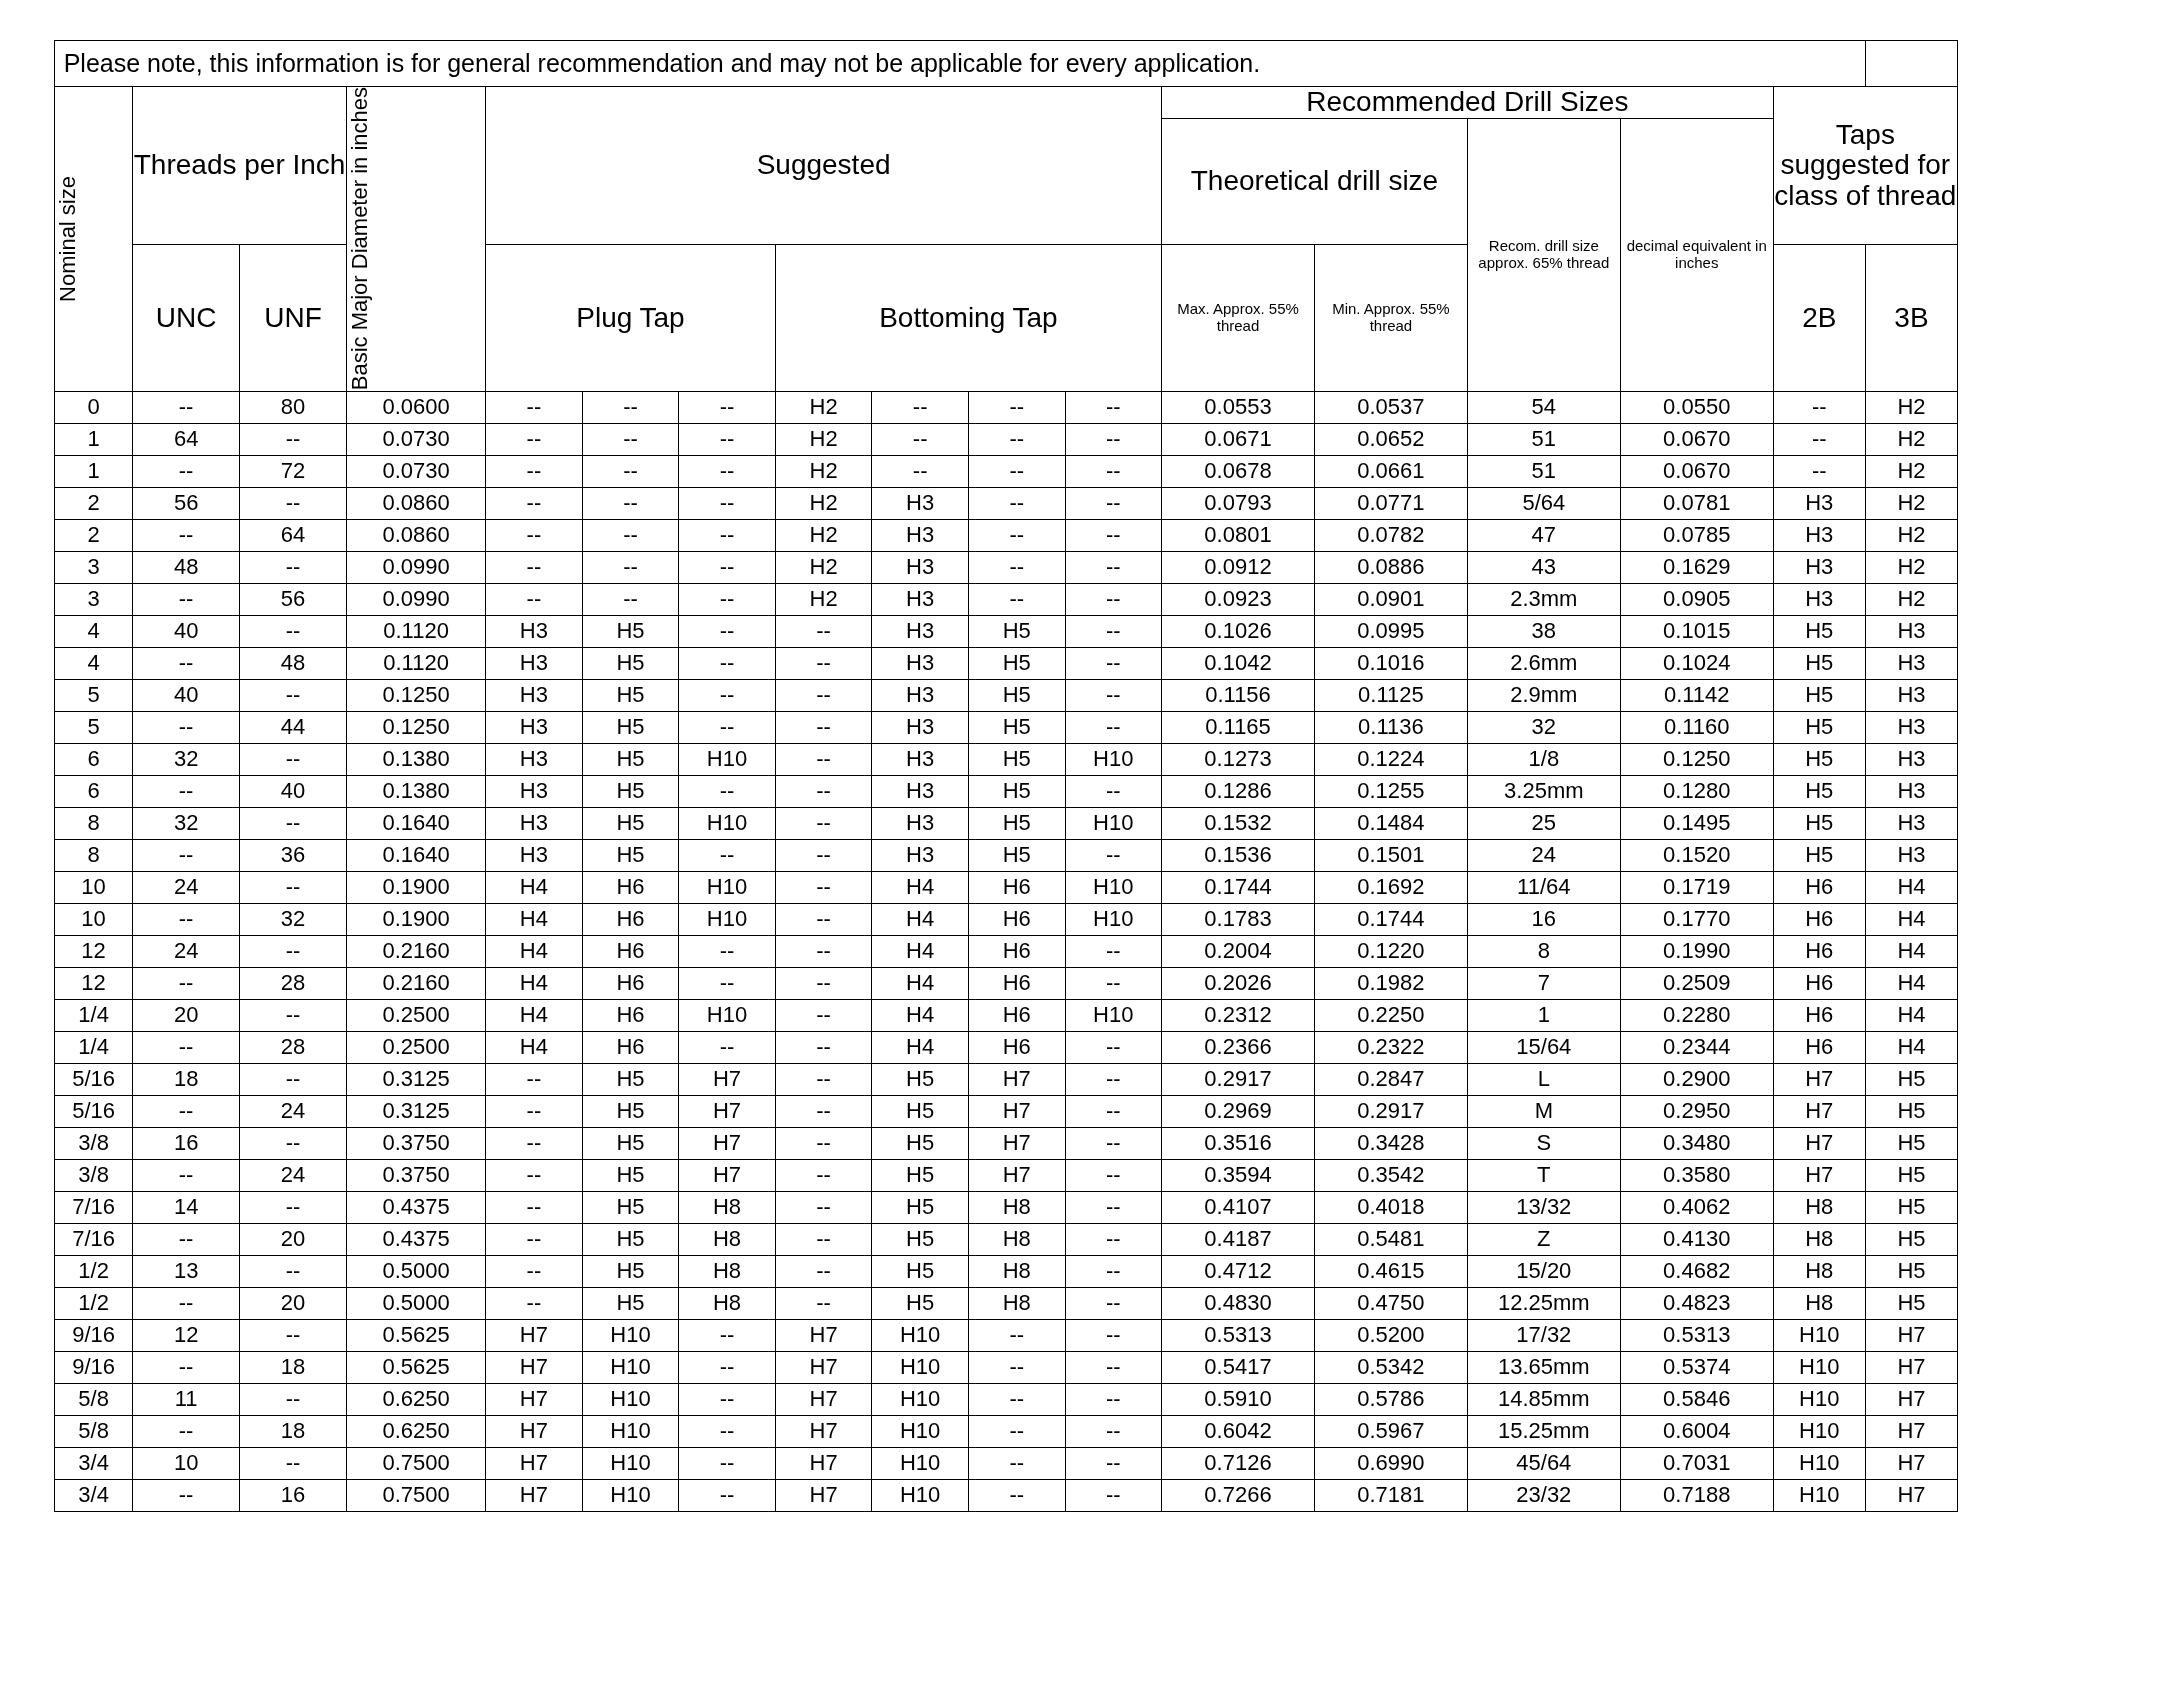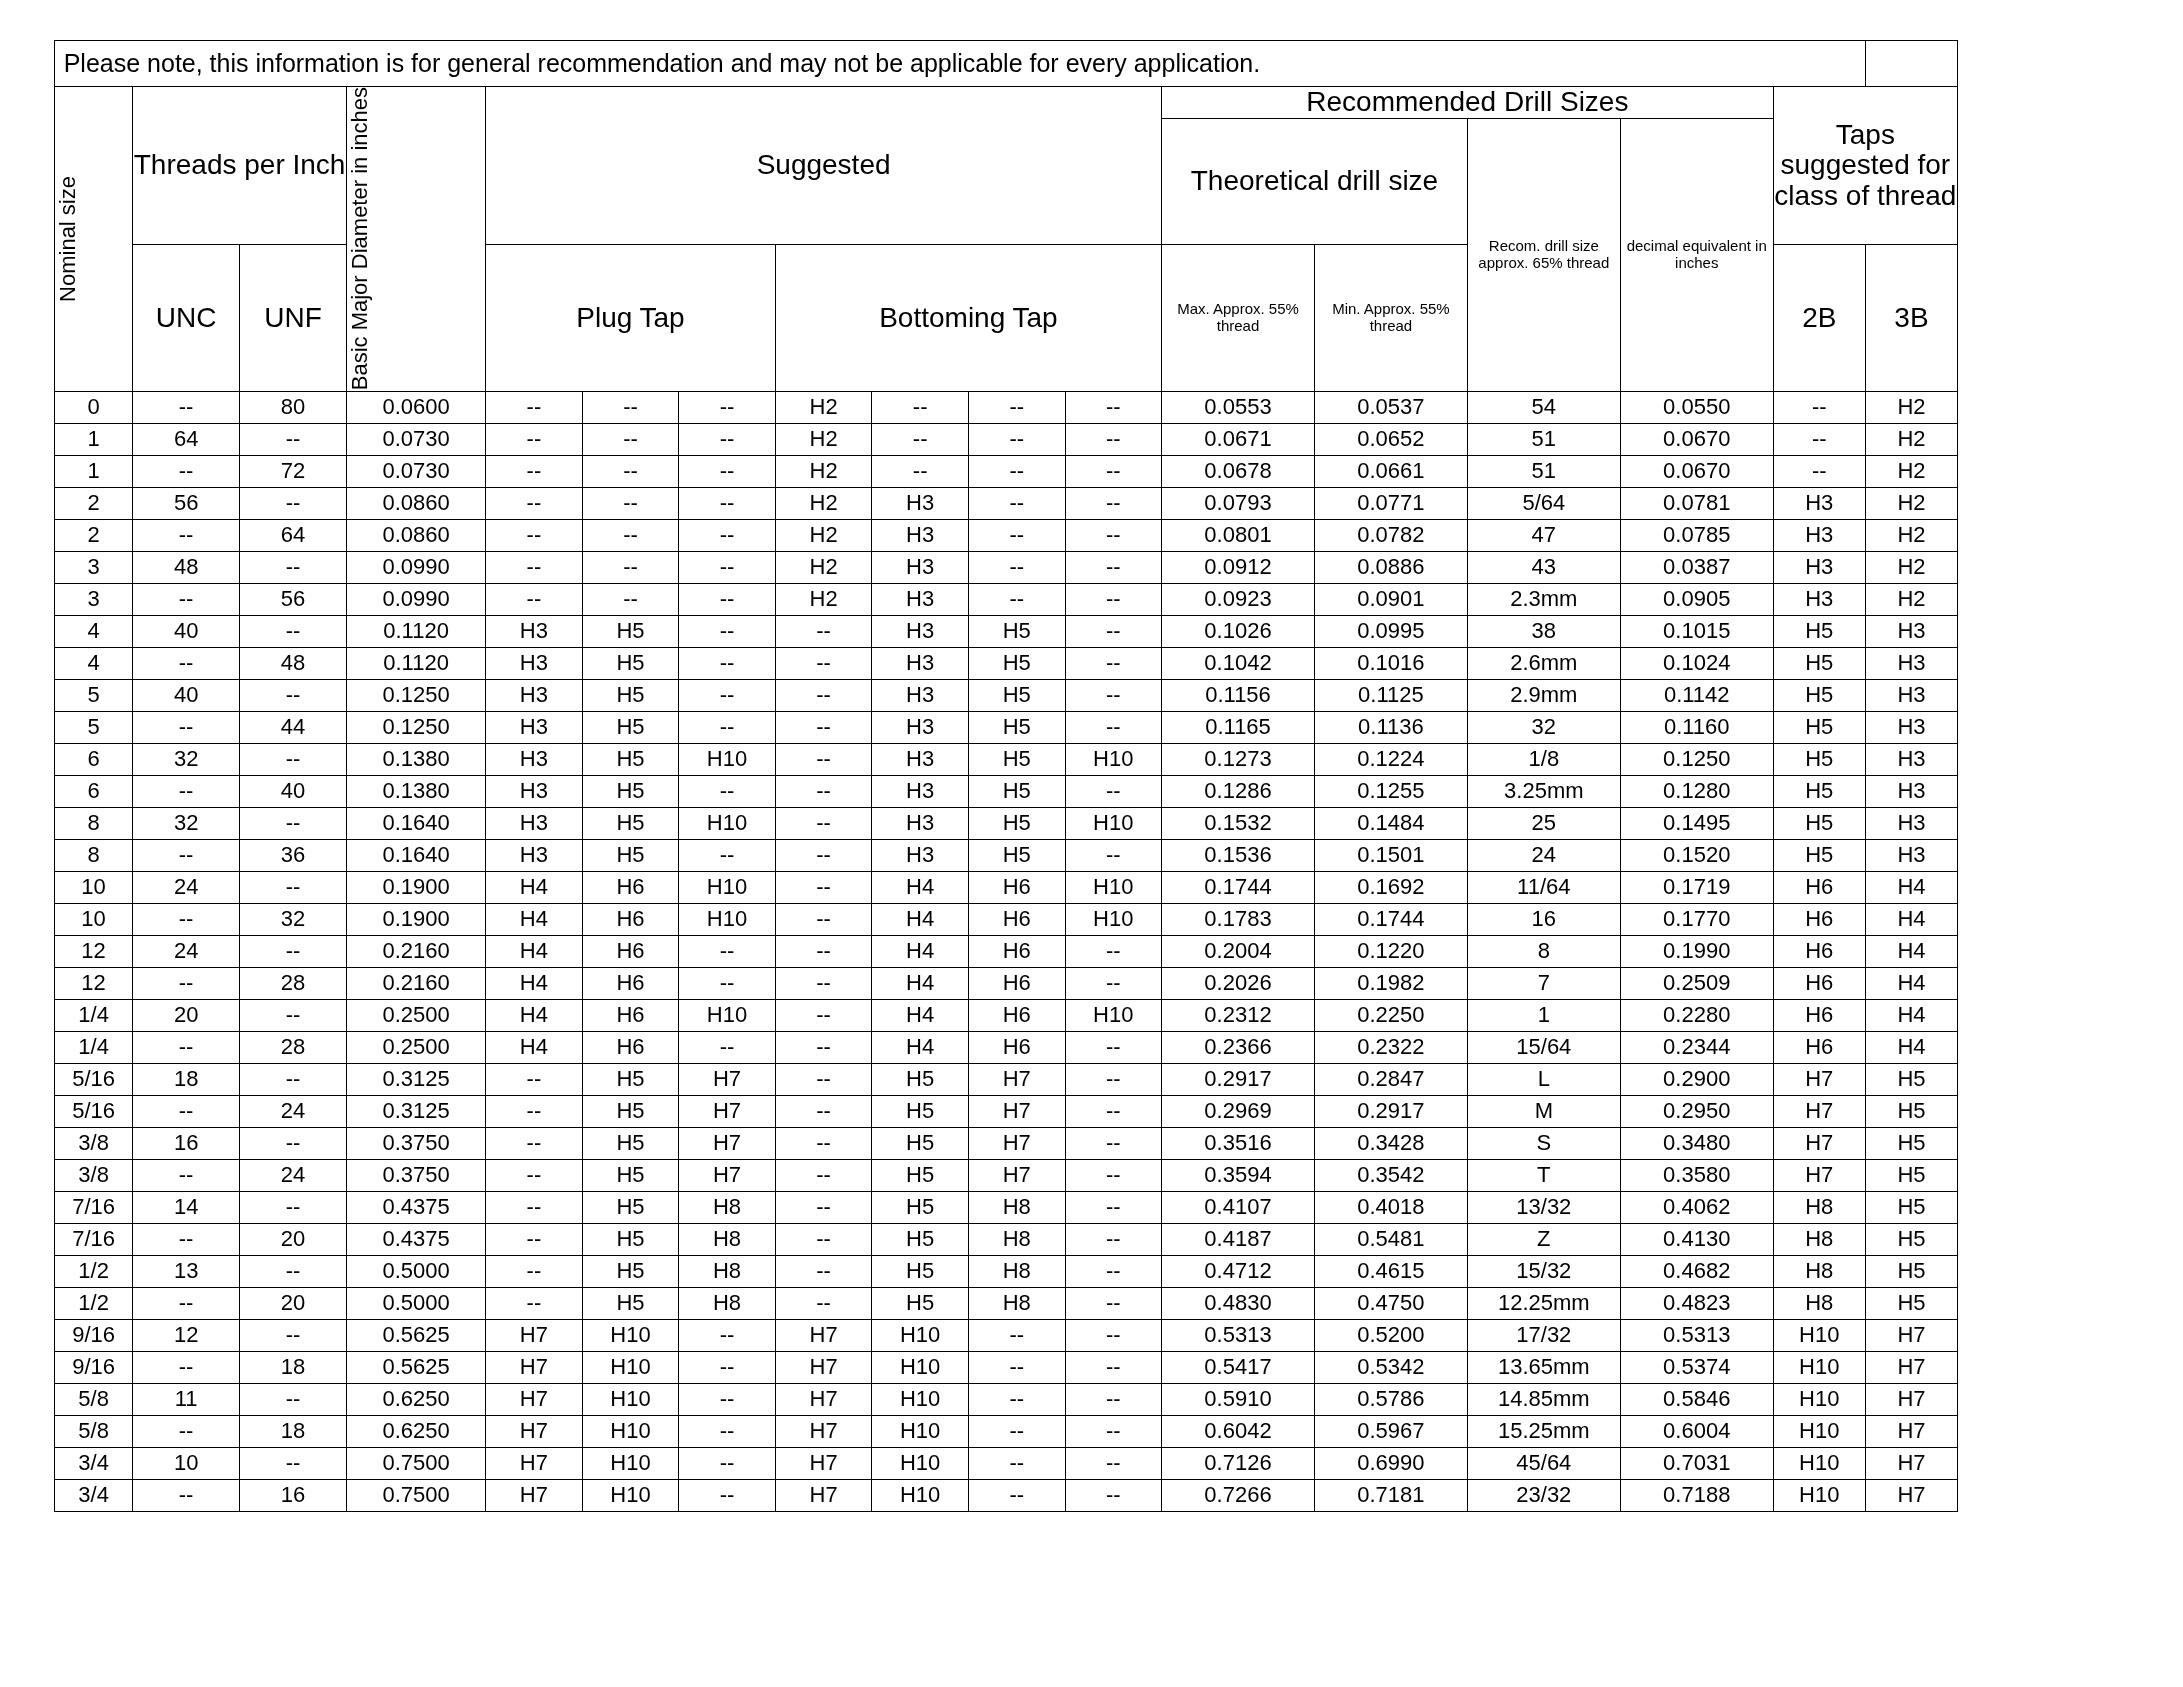--- a/index.html
+++ b/index.html
@@ -218,21 +218,21 @@
           <td>--</td>
           <td>--</td>
           <td>--</td>
           <td>H2</td>
           <td>H3</td>
           <td>--</td>
           <td>--</td>
           <td>0.0912</td>
           <td>0.0886</td>
           <td>43</td>
-          <td>0.0387</td>
+          <td>0.1629</td>
           <td>H3</td>
           <td>H2</td>
         </tr>
         <tr class="data-row">
           <td>3</td>
           <td>--</td>
           <td>56</td>
           <td>0.0990</td>
           <td>--</td>
           <td>--</td>
@@ -635,21 +635,21 @@
           <td>0.5000</td>
           <td>--</td>
           <td>H5</td>
           <td>H8</td>
           <td>--</td>
           <td>H5</td>
           <td>H8</td>
           <td>--</td>
           <td>0.4712</td>
           <td>0.4615</td>
-          <td>15/32</td>
+          <td>15/20</td>
           <td>0.4682</td>
           <td>H8</td>
           <td>H5</td>
         </tr>
         <tr class="data-row">
           <td>1/2</td>
           <td>--</td>
           <td>20</td>
           <td>0.5000</td>
           <td>--</td>

